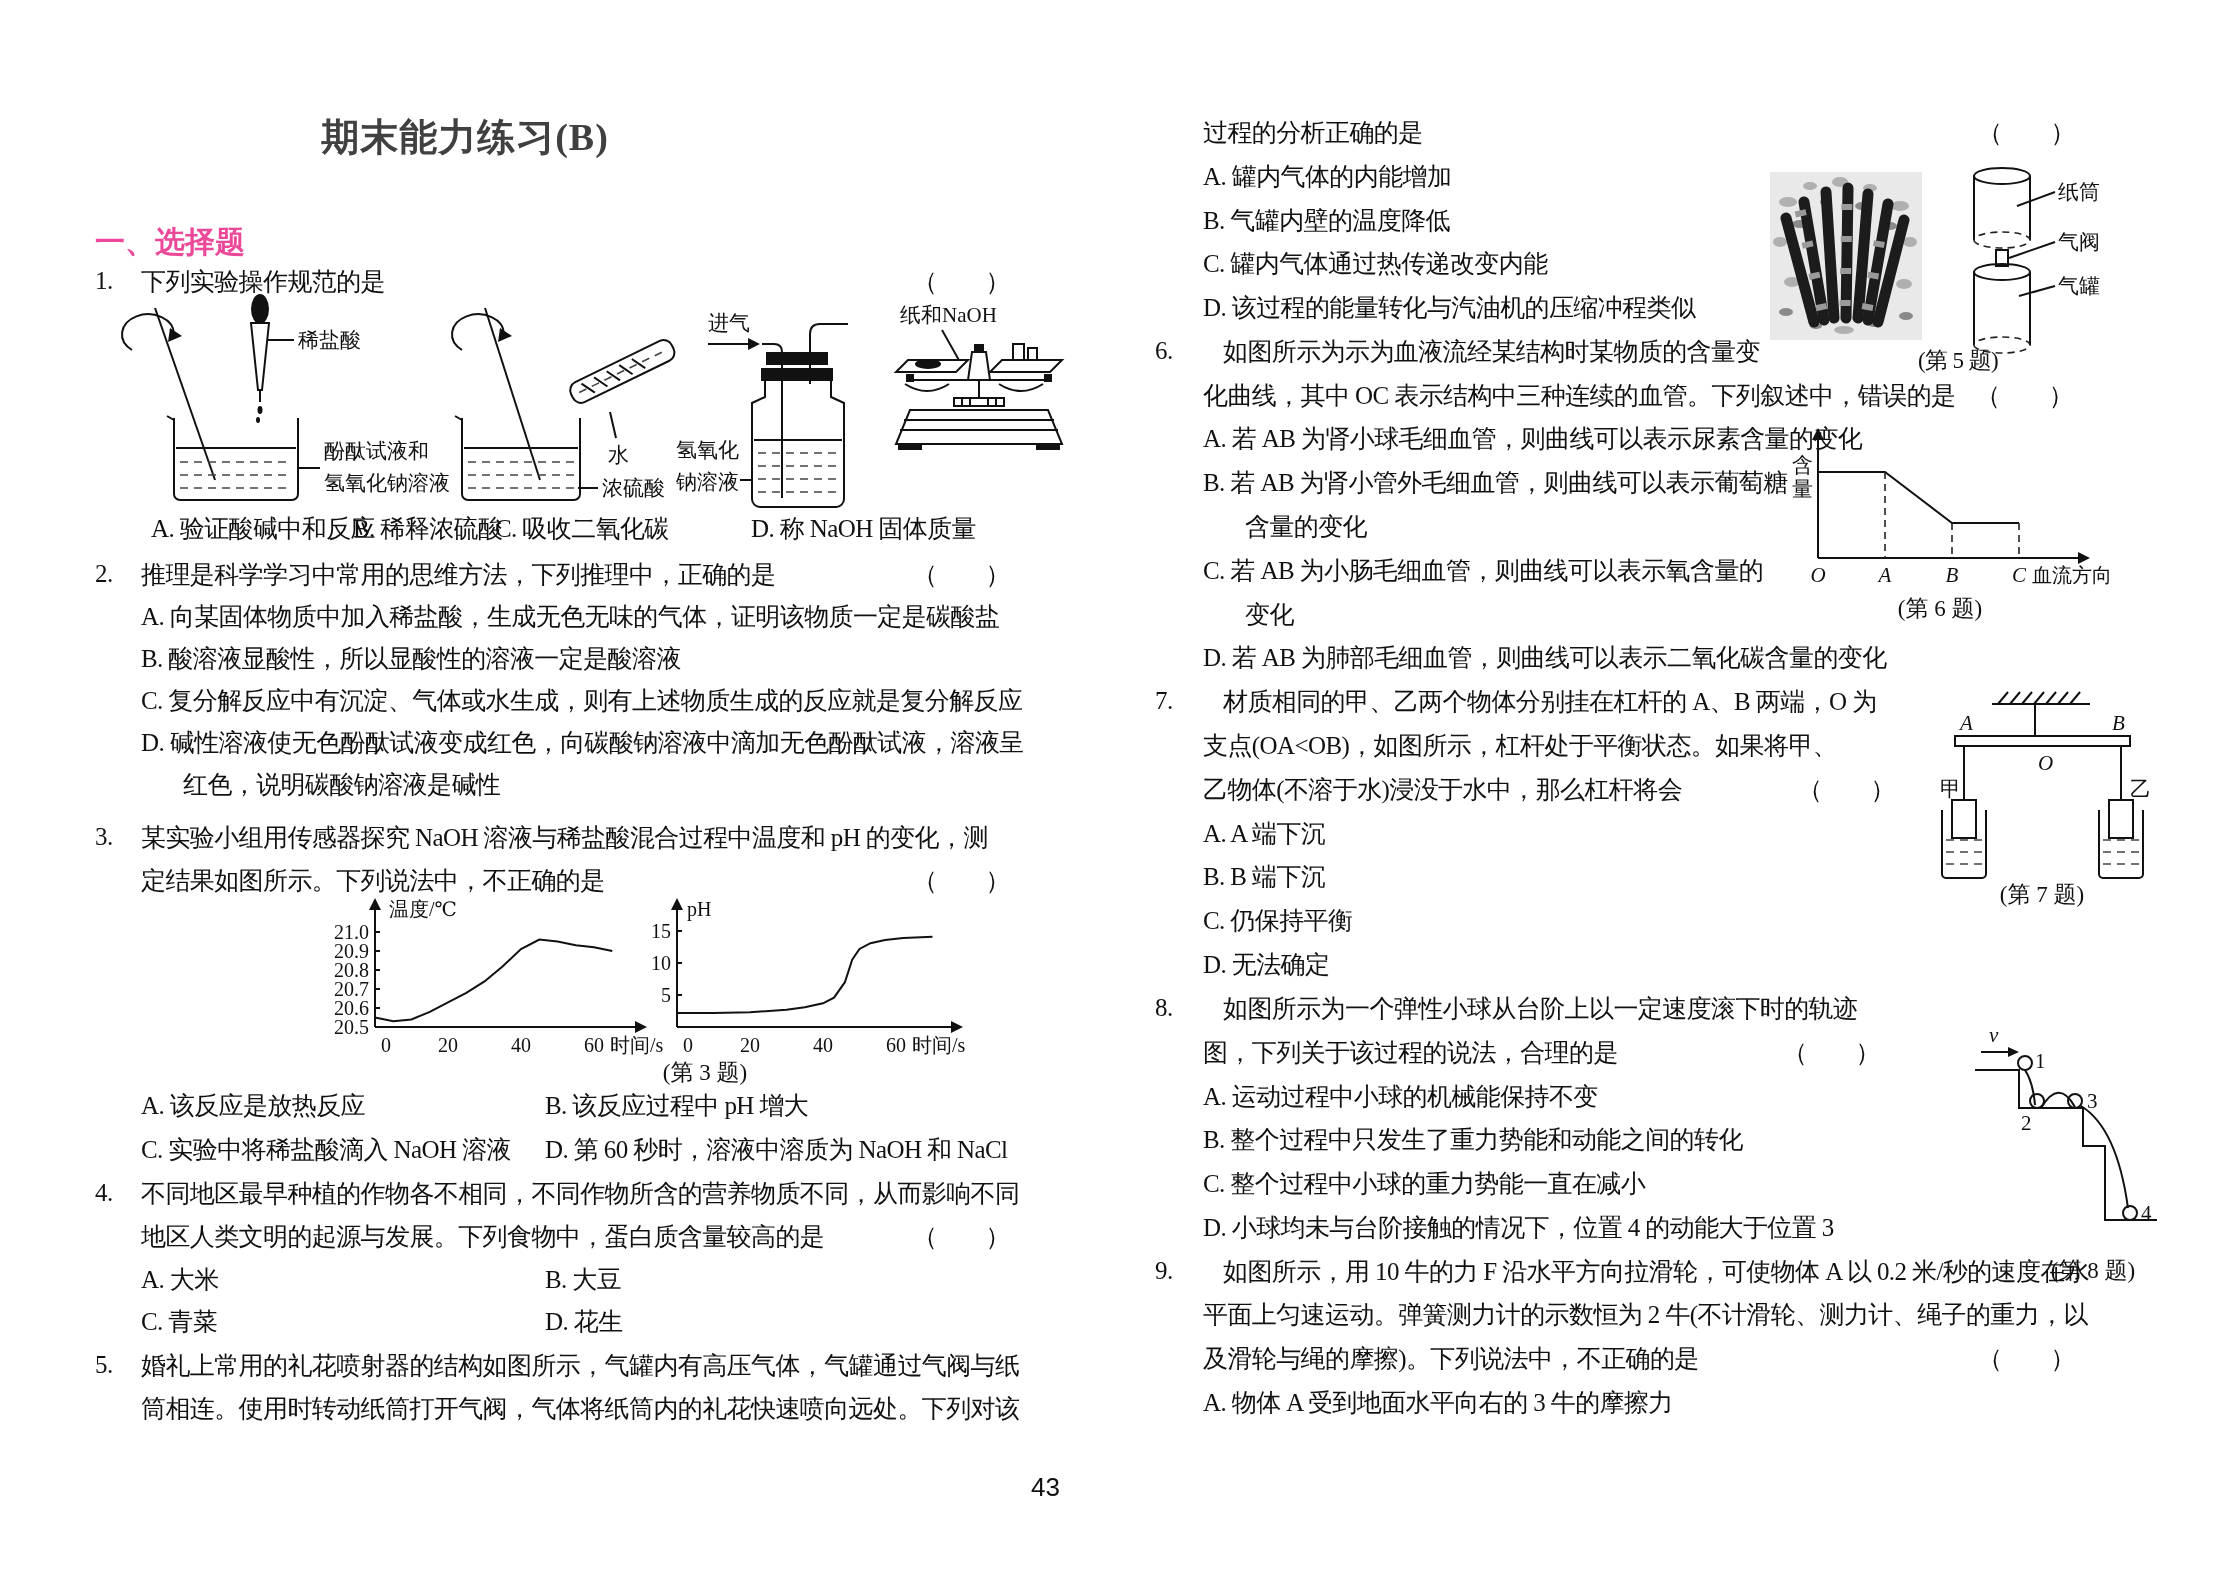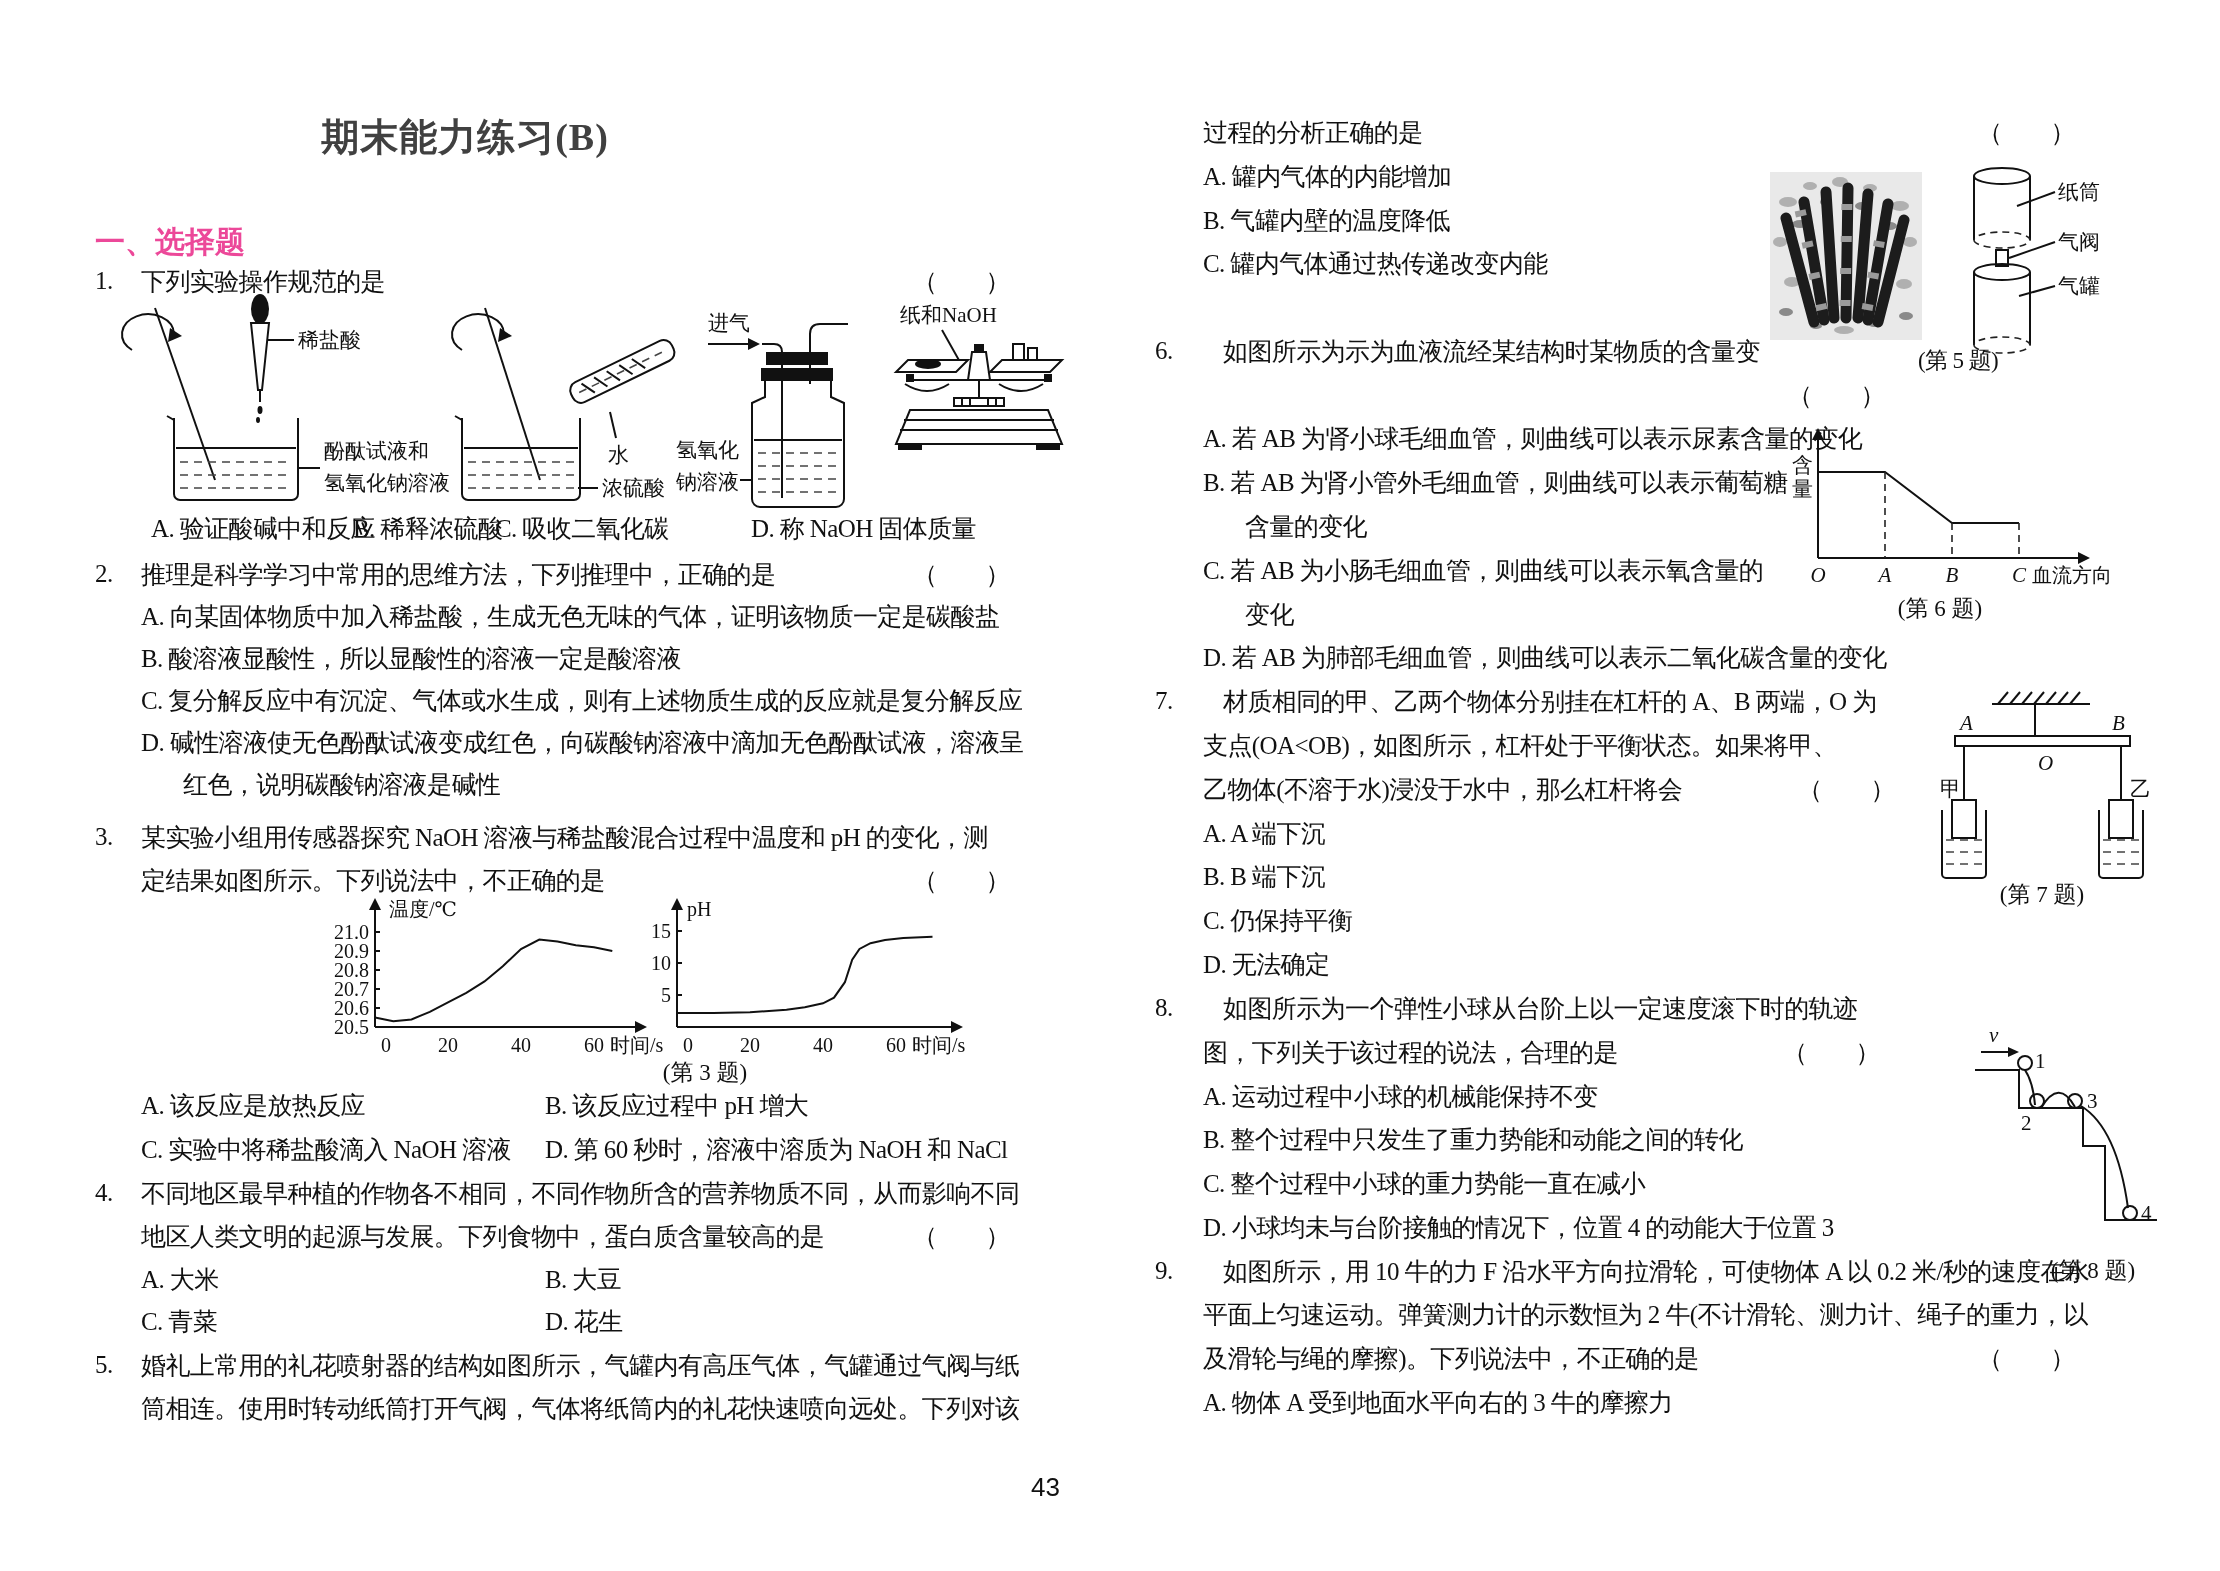--- a/index.html
+++ b/index.html
@@ -281,20 +281,23 @@
     </div>
     <div class="ln" style="top:154px;">
         <span class="tx">A. 罐内气体的内能增加</span>
       </div>
     <div class="ln" style="top:198px;">
         <span class="tx">B. 气罐内壁的温度降低</span>
       </div>
     <div class="ln" style="top:241px;">
         <span class="tx">C. 罐内气体通过热传递改变内能</span>
       </div>
+    <div class="ln" style="top:285px;">
+        <span class="tx">D. 该过程的能量转化与汽油机的压缩冲程类似</span>
+      </div>
 
     <svg style="left:645px;top:172px;" width="152" height="168" viewBox="0 0 152 168">
       <rect x="0" y="0" width="152" height="168" fill="#e9e9e9"></rect>
       <g fill="#b0b0b0">
         <ellipse cx="18" cy="30" rx="9" ry="5"></ellipse>
           <ellipse cx="40" cy="14" rx="7" ry="4"></ellipse>
         <ellipse cx="70" cy="10" rx="8" ry="5"></ellipse>
           <ellipse cx="100" cy="16" rx="7" ry="4"></ellipse>
         <ellipse cx="130" cy="34" rx="9" ry="5"></ellipse>
           <ellipse cx="140" cy="70" rx="7" ry="5"></ellipse>
@@ -352,20 +355,21 @@
       <line class="st" x1="64" y1="136" x2="100" y2="126" stroke-width="1.6"></line>
       <text x="103" y="133">气罐</text>
     </svg>
     <div class="capspan figcap" style="left:733px;top:340px;width:200px;justify-content:center;">(第 5 题)</div>
 
     <div class="ln num" style="top:329px;">
       <span class="no">6.</span>
       <span class="tx">如图所示为示为血液流经某结构时某物质的含量变</span>
     </div>
     <div class="ln hasbr" style="top:373px;width:760px;">
+      <span class="tx">化曲线，其中 OC 表示结构中三种连续的血管。下列叙述中，错误的是</span>
       <span class="br">（　　）</span>
     </div>
     <div class="ln" style="top:416px;">
         <span class="tx">A. 若 AB 为肾小球毛细血管，则曲线可以表示尿素含量的变化</span>
       </div>
     <div class="ln" style="top:460px;">
         <span class="tx">B. 若 AB 为肾小管外毛细血管，则曲线可以表示葡萄糖</span>
       </div>
     <div class="ln wrap" style="top:504px;">
         <span class="tx">含量的变化</span>

